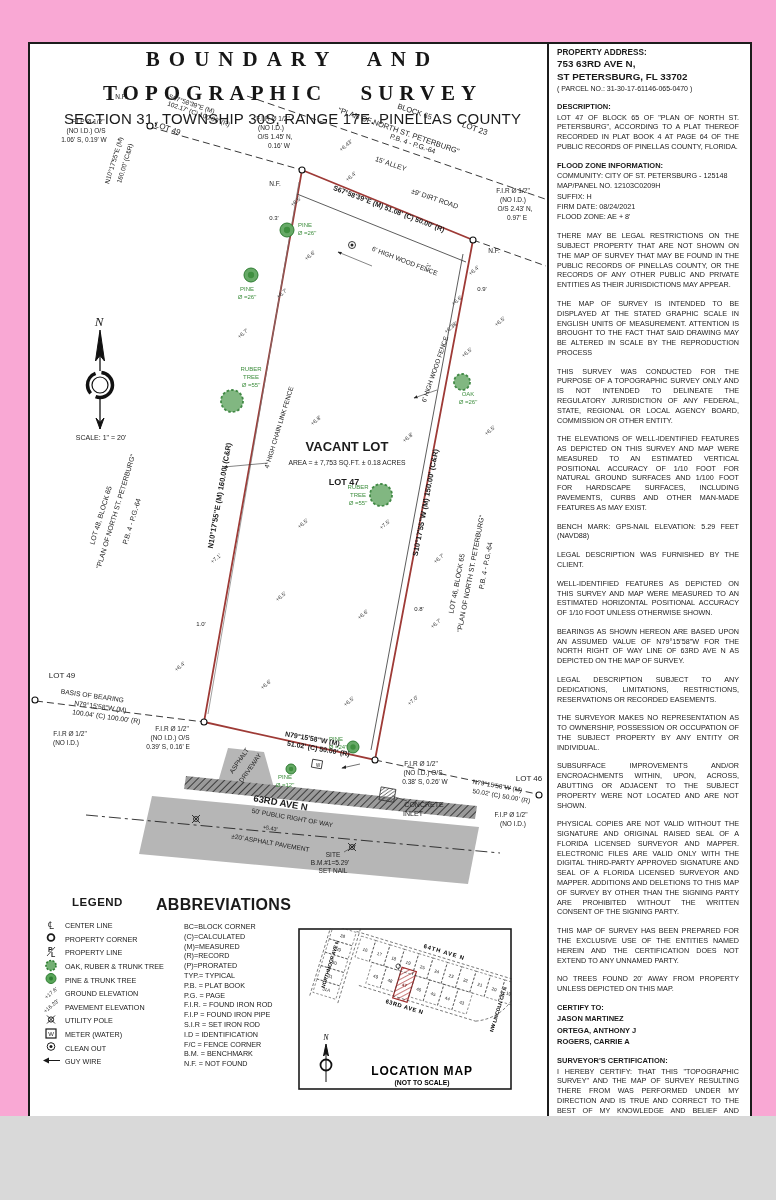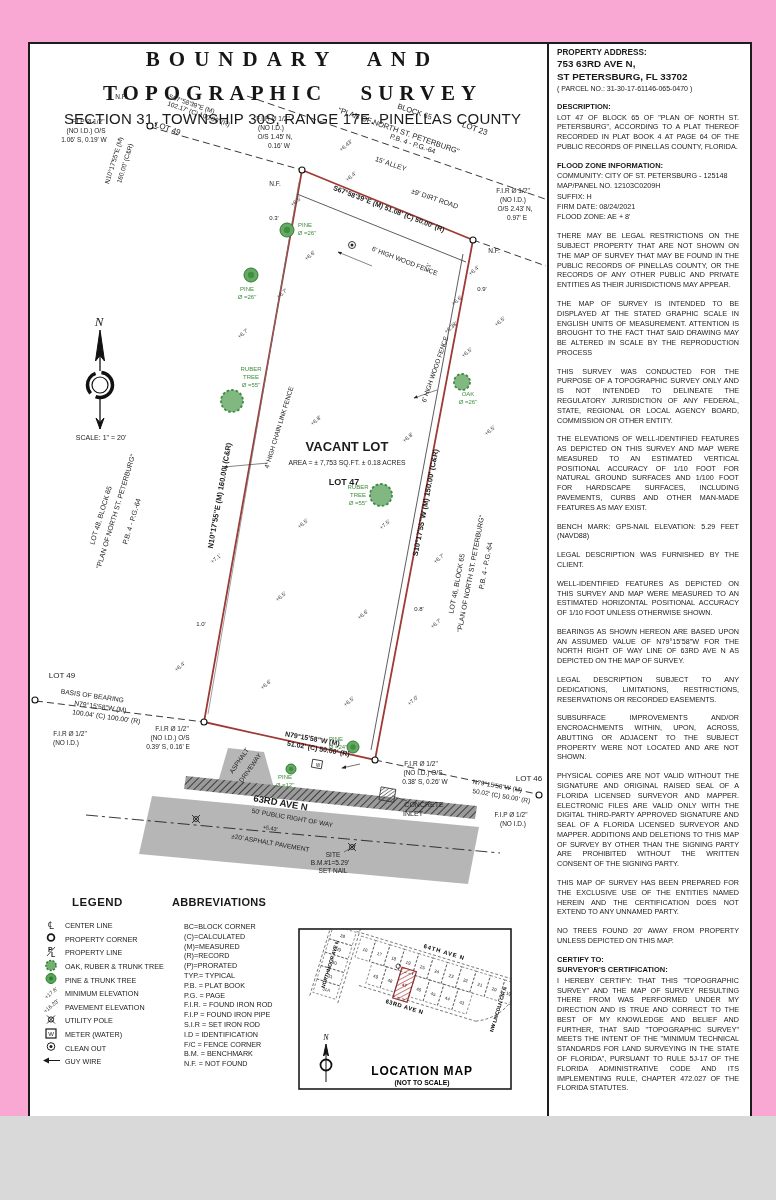--- a/index.html
+++ b/index.html
@@ -17,21 +17,21 @@
   .notes p{font-size:7.2px;line-height:1.36;text-align:justify;margin:0 8px 9px 0;}
   .note-h{font-size:7.5px;font-weight:bold;margin:0 0 1.5px 0;}
   .addr-h{font-size:8.2px;font-weight:bold;margin-bottom:1px;}
   .addr-line{font-size:9.8px;font-weight:bold;line-height:1.28;}
   .parcel{font-size:7px;margin:2px 0 10px 0;}
   .note-lines div{font-size:7.2px;line-height:1.42;}
   .note-lines{margin-bottom:9px;}
   .bold-lines div{font-weight:bold;font-size:7.5px;line-height:1.5;}
   .bold-lines{margin-bottom:9px;}
   .legend-h{position:absolute;left:44px;top:896px;font-size:11.5px;font-weight:bold;letter-spacing:0.5px;padding-left:28px;}
-  .abbr-h{position:absolute;left:172px;top:896px;font-size:11px;font-weight:bold;letter-spacing:0.3px;}
+  .abbr-h{position:absolute;left:156px;top:896px;font-size:16px;font-weight:bold;letter-spacing:0.3px;}
   .legend-list{position:absolute;left:38px;top:919px;width:134px;}
   .legend-row{display:flex;align-items:center;height:13.6px;}
   .legend-ic{width:27px;flex:0 0 27px;text-align:center;}
   .legend-lab{font-size:7.2px;}
   .abbr-list{position:absolute;left:184px;top:922px;width:120px;}
   .abbr-list div{font-size:7.2px;line-height:9.8px;}
   .survey-svg{position:absolute;left:30px;top:88px;}
   .map-svg{position:absolute;left:298px;top:928px;}
   .footer{position:absolute;left:28px;top:1128px;width:724px;height:62px;border:2.5px solid #1c1c1c;
           box-sizing:border-box;display:flex;background:#fff;}
@@ -305,25 +305,31 @@
         </div>
         <p>THERE MAY BE LEGAL RESTRICTIONS ON THE SUBJECT PROPERTY THAT ARE NOT SHOWN ON THE MAP OF SURVEY THAT MAY BE FOUND IN THE PUBLIC RECORDS OF PINELLAS COUNTY, OR THE RECORDS OF ANY OTHER PUBLIC AND PRIVATE ENTITIES AS THEIR JURISDICTIONS MAY APPEAR.</p>
         <p>THE MAP OF SURVEY IS INTENDED TO BE DISPLAYED AT THE STATED GRAPHIC SCALE IN ENGLISH UNITS OF MEASUREMENT. ATTENTION IS BROUGHT TO THE FACT THAT SAID DRAWING MAY BE ALTERED IN SCALE BY THE REPRODUCTION PROCESS</p>
         <p>THIS SURVEY WAS CONDUCTED FOR THE PURPOSE OF A TOPOGRAPHIC SURVEY ONLY AND IS NOT INTENDED TO DELINEATE THE REGULATORY JURISDICTION OF ANY FEDERAL, STATE, REGIONAL OR LOCAL AGENCY BOARD, COMMISSION OR OTHER ENTITY.</p>
         <p>THE ELEVATIONS OF WELL-IDENTIFIED FEATURES AS DEPICTED ON THIS SURVEY AND MAP WERE MEASURED TO AN ESTIMATED VERTICAL POSITIONAL ACCURACY OF 1/10 FOOT FOR NATURAL GROUND SURFACES AND 1/100 FOOT FOR HARDSCAPE SURFACES, INCLUDING PAVEMENTS, CURBS AND OTHER MAN-MADE FEATURES AS MAY EXIST.</p>
         <p>BENCH MARK: GPS-NAIL ELEVATION: 5.29 FEET (NAVD88)</p>
         <p>LEGAL DESCRIPTION WAS FURNISHED BY THE CLIENT.</p>
         <p>WELL-IDENTIFIED FEATURES AS DEPICTED ON THIS SURVEY AND MAP WERE MEASURED TO AN ESTIMATED HORIZONTAL POSITIONAL ACCURACY OF 1/10 FOOT UNLESS OTHERWISE SHOWN.</p>
         <p>BEARINGS AS SHOWN HEREON ARE BASED UPON AN ASSUMED VALUE OF N79°15'58"W FOR THE NORTH RIGHT OF WAY LINE OF 63RD AVE N AS DEPICTED ON THE MAP OF SURVEY.</p>
         <p>LEGAL DESCRIPTION SUBJECT TO ANY DEDICATIONS, LIMITATIONS, RESTRICTIONS, RESERVATIONS OR RECORDED EASEMENTS.</p>
+        <p>THE SURVEYOR MAKES NO REPRESENTATION AS TO OWNERSHIP, POSSESSION OR OCCUPATION OF THE SUBJECT PROPERTY BY ANY ENTITY OR INDIVIDUAL.</p>
         <p>SUBSURFACE IMPROVEMENTS AND/OR ENCROACHMENTS WITHIN, UPON, ACROSS, ABUTTING OR ADJACENT TO THE SUBJECT PROPERTY WERE NOT LOCATED AND ARE NOT SHOWN.</p>
         <p>PHYSICAL COPIES ARE NOT VALID WITHOUT THE SIGNATURE AND ORIGINAL RAISED SEAL OF A FLORIDA LICENSED SURVEYOR AND MAPPER. ELECTRONIC FILES ARE VALID ONLY WITH THE DIGITAL THIRD-PARTY APPROVED SIGNATURE AND SEAL OF A FLORIDA LICENSED SURVEYOR AND MAPPER. ADDITIONS AND DELETIONS TO THIS MAP OF SURVEY BY OTHER THAN THE SIGNING PARTY ARE PROHIBITED WITHOUT THE WRITTEN CONSENT OF THE SIGNING PARTY.</p>
         <p>THIS MAP OF SURVEY HAS BEEN PREPARED FOR THE EXCLUSIVE USE OF THE ENTITIES NAMED HEREIN AND THE CERTIFICATION DOES NOT EXTEND TO ANY UNNAMED PARTY.</p>
         <p>NO TREES FOUND 20' AWAY FROM PROPERTY UNLESS DEPICTED ON THIS MAP.</p>
         <div class="note-h">CERTIFY TO:</div>
+        <div class="bold-lines">
+          <div>JASON MARTINEZ</div>
+          <div>ORTEGA, ANTHONY J</div>
+          <div>ROGERS, CARRIE A</div>
+        </div>
         <div class="note-h">SURVEYOR'S CERTIFICATION:</div>
         <p>I HEREBY CERTIFY: THAT THIS "TOPOGRAPHIC SURVEY" AND THE MAP OF SURVEY RESULTING THERE FROM WAS PERFORMED UNDER MY DIRECTION AND IS TRUE AND CORRECT TO THE BEST OF MY KNOWLEDGE AND BELIEF AND FURTHER, THAT SAID "TOPOGRAPHIC SURVEY" MEETS THE INTENT OF THE "MINIMUM TECHNICAL STANDARDS FOR LAND SURVEYING IN THE STATE OF FLORIDA", PURSUANT TO RULE 5J-17 OF THE FLORIDA ADMINISTRATIVE CODE AND ITS IMPLEMENTING RULE, CHAPTER 472.027 OF THE FLORIDA STATUTES.</p>
       </div>
   </div>
 
   <div class="legend-h">LEGEND</div>
   <div class="abbr-h">ABBREVIATIONS</div>
   <div class="legend-list" id="legend-list">
       <div class="legend-row">
         <span class="legend-ic"><svg width="27" height="13" viewBox="0 0 27 13">
@@ -355,21 +361,21 @@
         <span class="legend-ic"><svg width="27" height="13" viewBox="0 0 27 13">
             <circle cx="13" cy="6.5" r="5" fill="#59a659" stroke="#2e7d32" stroke-width="1"></circle>
             <circle cx="13" cy="6.5" r="2" fill="#2e7d32"></circle>
           </svg></span>
         <span class="legend-lab">PINE &amp; TRUNK  TREE</span>
       </div>
       <div class="legend-row">
         <span class="legend-ic"><svg width="27" height="13" viewBox="0 0 27 13">
             <text x="13" y="9" font-size="5.5" text-anchor="middle" fill="#333" transform="rotate(-40 13 7)">+17.6'</text>
           </svg></span>
-        <span class="legend-lab">MINIMUM ELEVATION</span>
+        <span class="legend-lab">GROUND ELEVATION</span>
       </div>
       <div class="legend-row">
         <span class="legend-ic"><svg width="27" height="13" viewBox="0 0 27 13">
             <text x="13" y="9" font-size="5.5" text-anchor="middle" fill="#333" transform="rotate(-40 13 7)">+16.23'</text>
           </svg></span>
         <span class="legend-lab">PAVEMENT ELEVATION</span>
       </div>
       <div class="legend-row">
         <span class="legend-ic"><svg width="27" height="13" viewBox="0 0 27 13">
             <circle cx="13" cy="6.5" r="2.6" fill="none" stroke="#1a1a1a" stroke-width="1"></circle>

